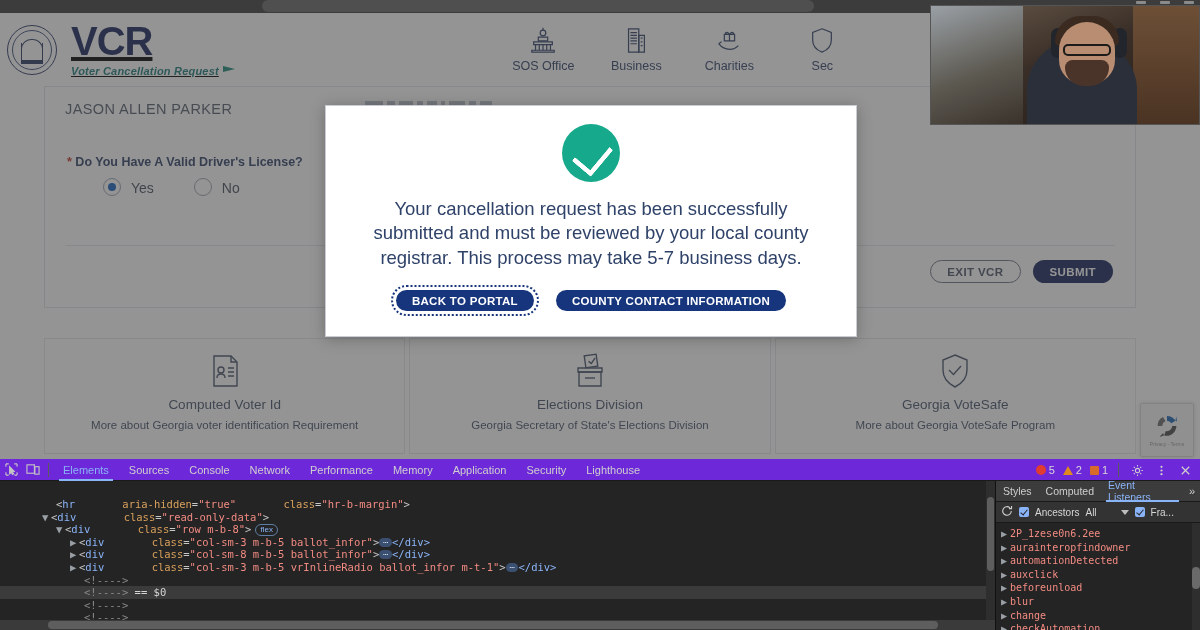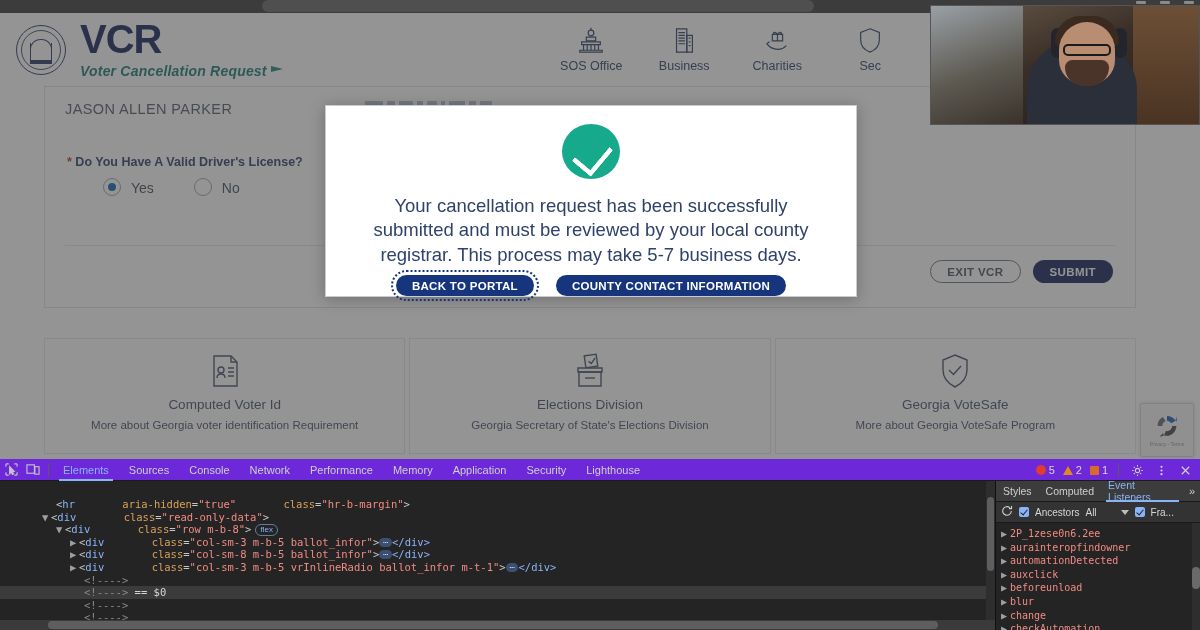--- a/index.html
+++ b/index.html
@@ -26,21 +26,21 @@
   #page-viewport {
     position: absolute; left: 0; top: 13px; width: 1200px; height: 446px;
     background: #ffffff; overflow: hidden;
   }
 
   
   #site-header {
     position: absolute; left: 0; top: 0; width: 1200px; height: 73px;
     background: #ffffff; display: flex; align-items: center;
   }
-  #brand-block { display: flex; align-items: center; gap: 14px; padding-left: 16px; }
+  #brand-block { display: flex; align-items: center; gap: 14px; padding-left: 7px; text-decoration: underline; }
   #ga-seal {
     width: 50px; height: 50px; border-radius: 50%;
     border: 1.6px solid #2b3a67; position: relative; flex: 0 0 auto;
   }
   #ga-seal::before {
     content: ""; position: absolute; inset: 4px; border-radius: 50%;
     border: 1px solid #41507d;
   }
   #ga-seal::after {
     content: ""; position: absolute; left: 50%; top: 17px; transform: translateX(-50%);
@@ -50,21 +50,21 @@
   .seal-arch {
     position: absolute; left: 50%; top: 13px; transform: translateX(-50%);
     width: 22px; height: 10px; border: 1.4px solid #2b3a67; border-bottom: none;
     border-radius: 11px 11px 0 0;
   }
   #vcr-logo-text {
     font-size: 40px; font-weight: bold; color: #17255e; letter-spacing: -1px;
     line-height: 0.95;
   }
   #vcr-tagline {
-    font-size: 14px; color: #1d7a7a; font-style: italic; font-weight: bold;
+    font-size: 11px; color: #1d7a7a; font-style: italic; font-weight: bold;
     letter-spacing: .2px; margin-top: 5px;
   }
   .tagline-row { display: flex; align-items: center; gap: 4px; }
   .tagline-arrow {
     width: 0; height: 0; border-left: 12px solid #1d8a7a;
     border-top: 3px solid transparent; border-bottom: 3px solid transparent;
   }
 
   #main-nav { display: flex; align-items: stretch; height: 73px; margin-left: 262px; }
   .nav-item {
@@ -139,40 +139,40 @@
   #recaptcha-text { font-size: 5px; color: #9a9a9a; margin-top: 2px; }
 
   
   #modal-backdrop {
     position: absolute; left: 0; top: 0; width: 1200px; height: 446px;
     background: rgba(60,60,60,0.55);
   }
 
   
   #success-modal {
-    position: absolute; left: 325px; top: 92px; width: 532px; height: 192px;
+    position: absolute; left: 325px; top: 92px; width: 532px; height: 232px;
     background: #ffffff; border: 1px solid #c9ccd2;
     display: flex; flex-direction: column; align-items: center;
     box-shadow: 0 2px 14px rgba(0,0,0,.25);
   }
   #success-check {
     width: 58px; height: 58px; border-radius: 50%; background: #17a98c;
     margin-top: 18px; position: relative;
   }
   #success-check::after {
     content: ""; position: absolute; left: 18px; top: 14px;
     width: 20px; height: 30px; border: 5px solid #fff;
     border-left: none; border-top: none; transform: rotate(40deg);
     border-radius: 2px;
   }
   #modal-message {
     margin-top: 15px; width: 478px; text-align: center;
     font-size: 18.5px; color: #2f4269; line-height: 1.32;
   }
-  #modal-actions { margin-top: 8px; display: flex; gap: 22px; align-items: center; }
+  #modal-actions { margin-top: 20px; display: flex; gap: 22px; align-items: center; }
   .modal-btn {
     background: #17357d; color: #fff; border-radius: 13px; height: 21px;
     font-size: 11.5px; font-weight: bold; letter-spacing: .3px;
     display: flex; align-items: center; justify-content: center;
     padding: 0 16px; cursor: pointer; white-space: nowrap;
   }
   #back-to-portal-button { outline: 2px dotted #17357d; outline-offset: 3px; }
 
   
   #webcam-overlay {

